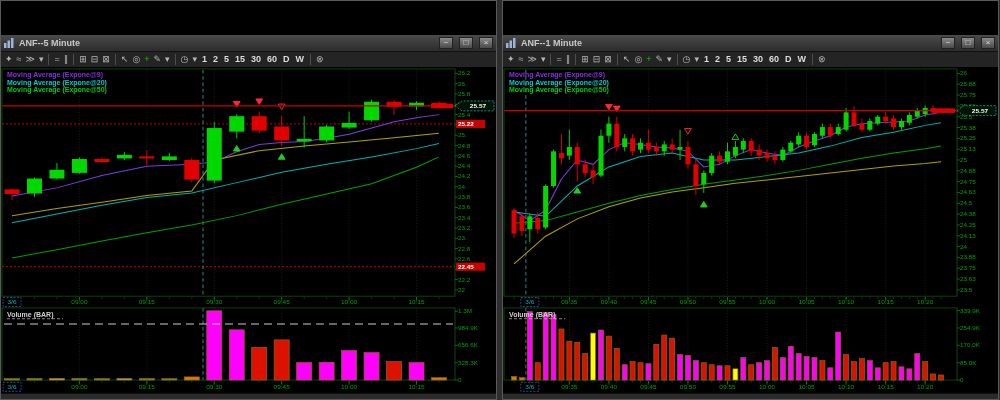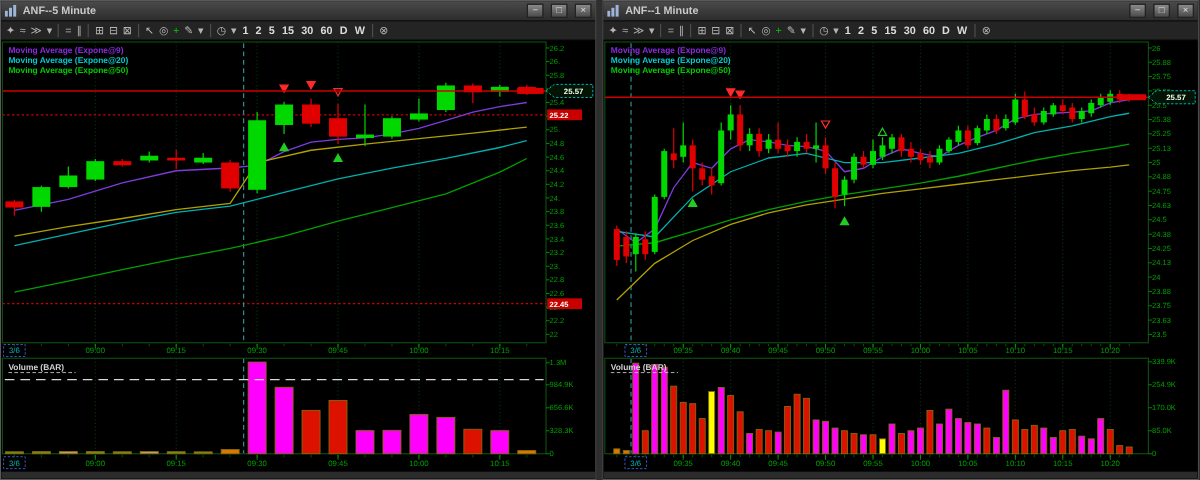--- a/index.html
+++ b/index.html
@@ -1,21 +1,21 @@
 <!DOCTYPE html>
 <html><head>
 <meta charset="utf-8">
 <style>
   html,body{margin:0;padding:0;background:#2e2e2e;width:1000px;height:400px;overflow:hidden;
     font-family:"Liberation Sans",sans-serif;}
   .desktop{display:flex;gap:5px;width:1000px;height:400px;background:#2e2e2e;}
   .window{width:497px;height:400px;background:#000;border:1px solid #5a5a5a;box-sizing:border-box;
     display:flex;flex-direction:column;}
   .titlebar{height:16px;background:linear-gradient(#4b4b4b,#2c2c2c);display:flex;align-items:center;
-    padding:0 3px;gap:4px;flex:0 0 16px;}
+    padding:0 3px;gap:4px;flex:0 0 16px;margin-top:34px;}
   .titlebar .title{font-size:9px;font-weight:bold;color:#c9c9c9;flex:1;white-space:nowrap;}
   .win-icon{display:inline-block;line-height:0;}
   .win-btn{width:14px;height:12px;background:linear-gradient(#8a8a8a,#4a4a4a);border:1px solid #222;
     color:#ddd;font-size:8px;line-height:10px;text-align:center;margin-left:2px;box-sizing:border-box;}
   .toolbar{height:15px;background:#242424;border-top:1px solid #111;border-bottom:1px solid #000;
     display:flex;align-items:center;padding:0 2px;flex:0 0 15px;}
   .tb-icon{color:#b5b5b5;font-size:9px;padding:0 2px;line-height:13px;}
   .tb-tf{color:#dcdcdc;font-size:9px;font-weight:bold;padding:0 3px;line-height:13px;}
   .tb-sep{width:1px;height:11px;background:#4d4d4d;margin:0 3px;}
   svg.chart{display:block;width:100%;height:367px;background:#000;}

